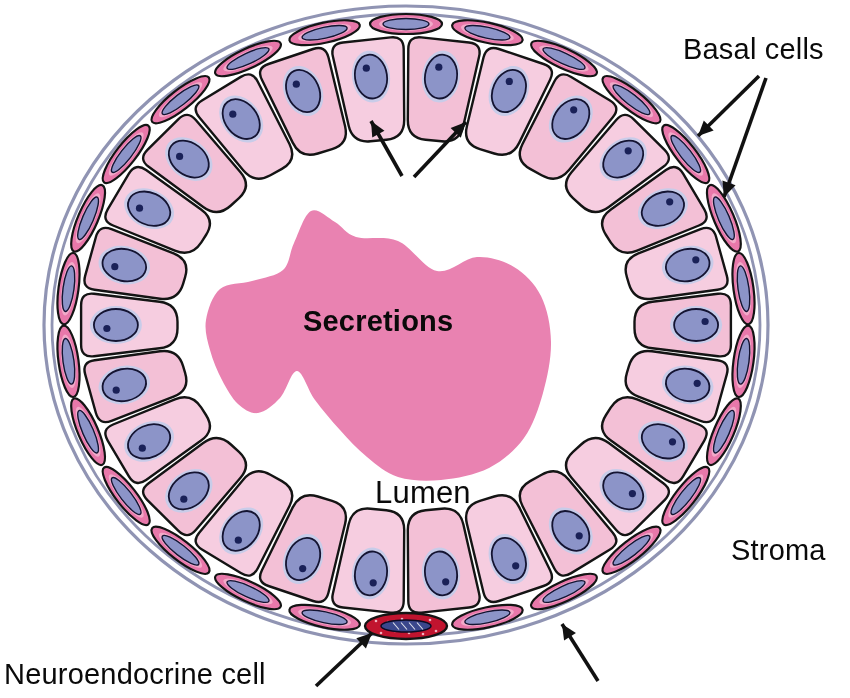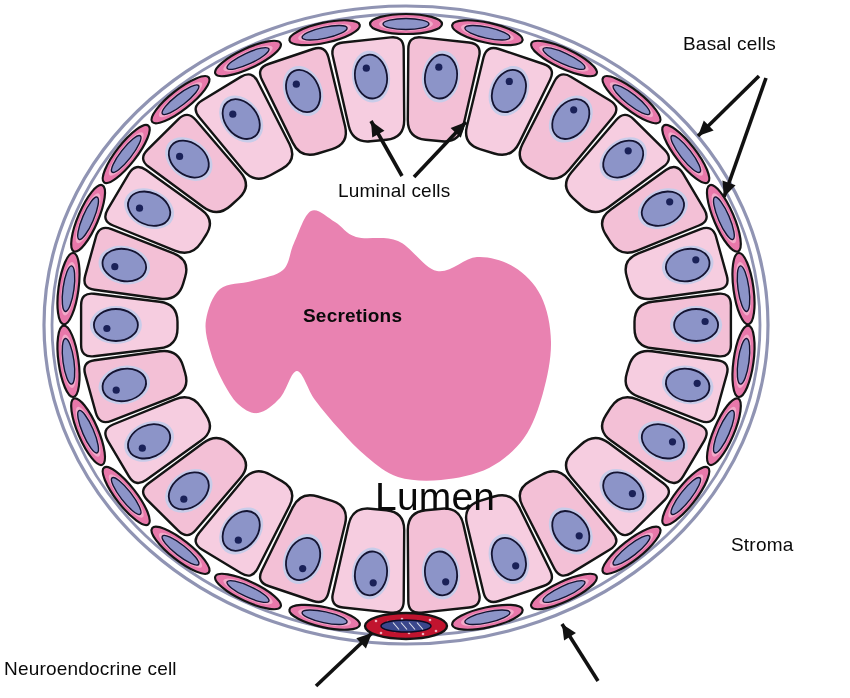--- a/index.html
+++ b/index.html
@@ -2,27 +2,27 @@
 <html><head>
 <meta charset="utf-8">
 <style>
   html,body{margin:0;padding:0;background:#ffffff;}
   .stage{
     position:relative;width:850px;height:698px;background:#ffffff;overflow:hidden;
     font-family:"Liberation Sans", sans-serif;
   }
   .stage svg{position:absolute;left:0;top:0;}
   .lbl{
-    position:absolute;color:#0a0a0a;font-size:19px;line-height:1.05;
+    position:absolute;color:#0a0a0a;font-size:29px;line-height:1.05;
     white-space:nowrap;letter-spacing:0.2px;
   }
   #lbl-basal-cells   {left:683px;top:34px;}
   #lbl-luminal-cells {left:338px;top:181px;}
   #lbl-secretions    {left:303px;top:306px;font-weight:bold;}
-  #lbl-lumen         {left:375px;top:477px;font-size:39px;}
+  #lbl-lumen         {left:375px;top:477px;font-size:31px;}
   #lbl-stroma        {left:731px;top:535px;}
   #lbl-neuroendocrine{left:4px;top:659px;}
   #lbl-basal-lamina  {left:603px;top:665px;}
 </style>
 </head>
 <body>
 
 <div class="stage">
   <svg id="diagram" width="850" height="698" viewBox="0 0 850 698">
       <defs>
@@ -339,19 +339,18 @@
       </g>
       <path d="M206,320C207.7,309.8 212.3,295.5 220,289C227.7,282.5 241.5,284.2 252,281C262.5,277.8 276.0,276.3 283,270C290.0,263.7 289.3,252.8 294,243C298.7,233.2 304.2,214.5 311,211C317.8,207.5 327.5,217.7 335,222C342.5,226.3 345.5,233.8 356,237C366.5,240.2 384.5,235.3 398,241C411.5,246.7 423.8,268.3 437,271C450.2,273.7 464.2,257.7 477,257C489.8,256.3 503.3,260.5 514,267C524.7,273.5 534.8,283.5 541,296C547.2,308.5 550.7,325.8 551,342C551.3,358.2 547.5,377.0 543,393C538.5,409.0 533.0,425.5 524,438C515.0,450.5 502.8,461.0 489,468C475.2,475.0 456.2,478.5 441,480C425.8,481.5 410.3,480.8 398,477C385.7,473.2 376.7,464.8 367,457C357.3,449.2 348.7,439.5 340,430C331.3,420.5 322.2,409.8 315,400C307.8,390.2 302.8,371.3 297,371C291.2,370.7 286.5,391.0 280,398C273.5,405.0 265.0,412.0 258,413C251.0,414.0 244.0,409.5 238,404C232.0,398.5 226.7,389.0 222,380C217.3,371.0 212.7,360.0 210,350C207.3,340.0 204.3,330.2 206,320Z" fill="#e982b1"></path>
       <line x1="759" y1="76" x2="698" y2="136" stroke="#111111" stroke-width="3.6" marker-end="url(#ah)"></line>
       <line x1="766" y1="78" x2="724" y2="197" stroke="#111111" stroke-width="3.6" marker-end="url(#ah)"></line>
       <line x1="402" y1="176" x2="371" y2="121" stroke="#111111" stroke-width="3.6" marker-end="url(#ah)"></line>
       <line x1="414" y1="177" x2="466" y2="122" stroke="#111111" stroke-width="3.6" marker-end="url(#ah)"></line>
       <line x1="316" y1="686" x2="372" y2="633" stroke="#111111" stroke-width="3.6" marker-end="url(#ah)"></line>
       <line x1="598" y1="681" x2="562" y2="624" stroke="#111111" stroke-width="3.6" marker-end="url(#ah)"></line>
     </svg>
 
-  <div class="lbl" id="lbl-luminal-cells">Luminal cells</div>
   <div class="lbl" id="lbl-basal-cells">Basal cells</div>
   <div class="lbl" id="lbl-secretions">Secretions</div>
   <div class="lbl" id="lbl-lumen">Lumen</div>
   <div class="lbl" id="lbl-stroma">Stroma</div>
   <div class="lbl" id="lbl-neuroendocrine">Neuroendocrine cell</div>
 </div>
 
 </body></html>

